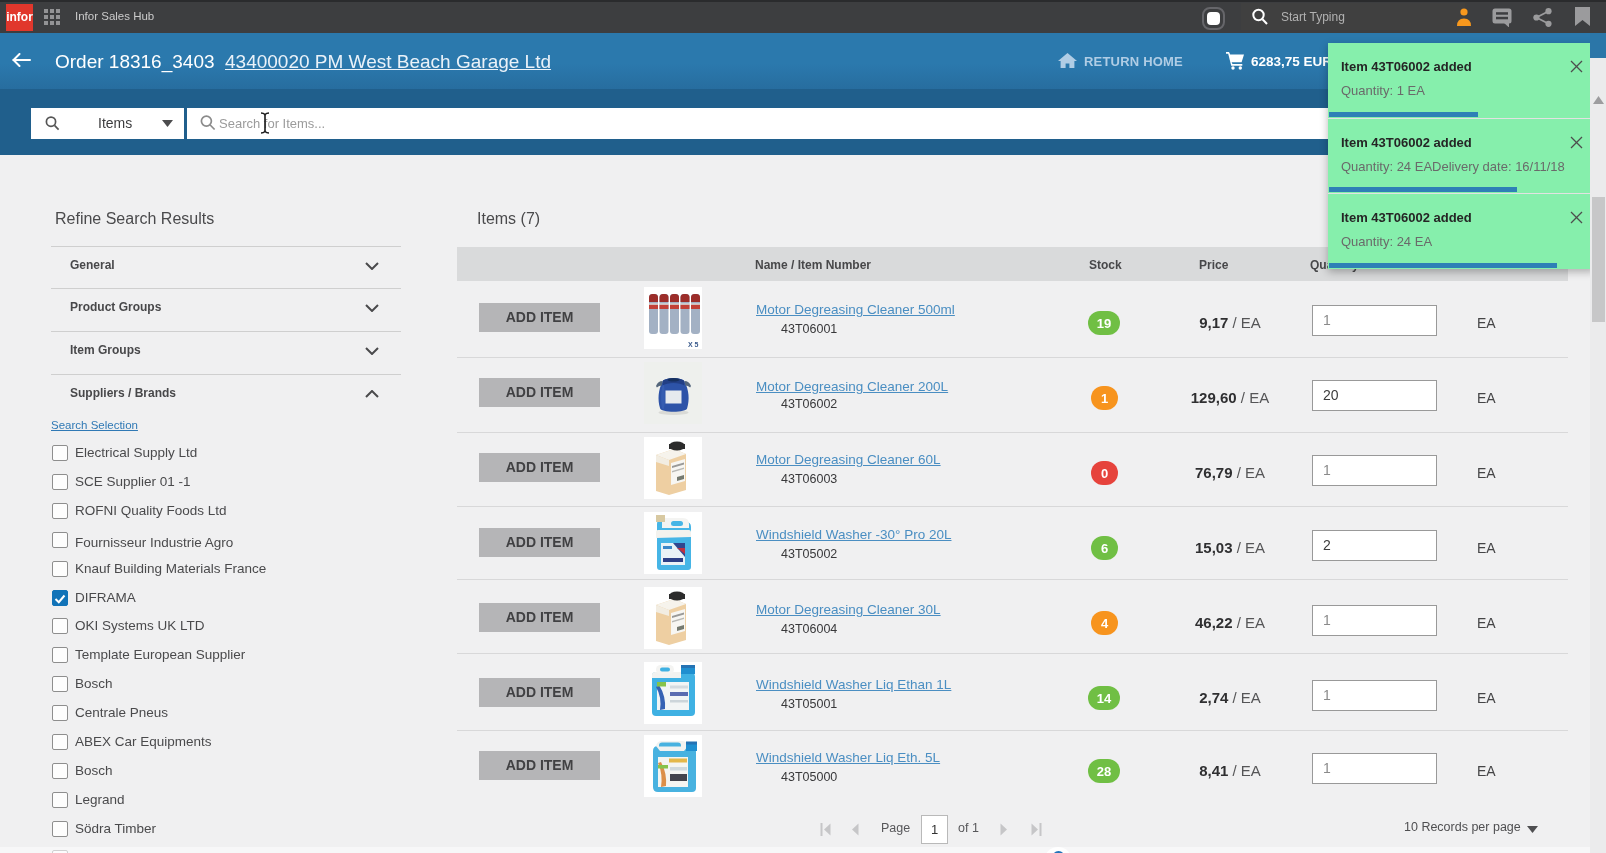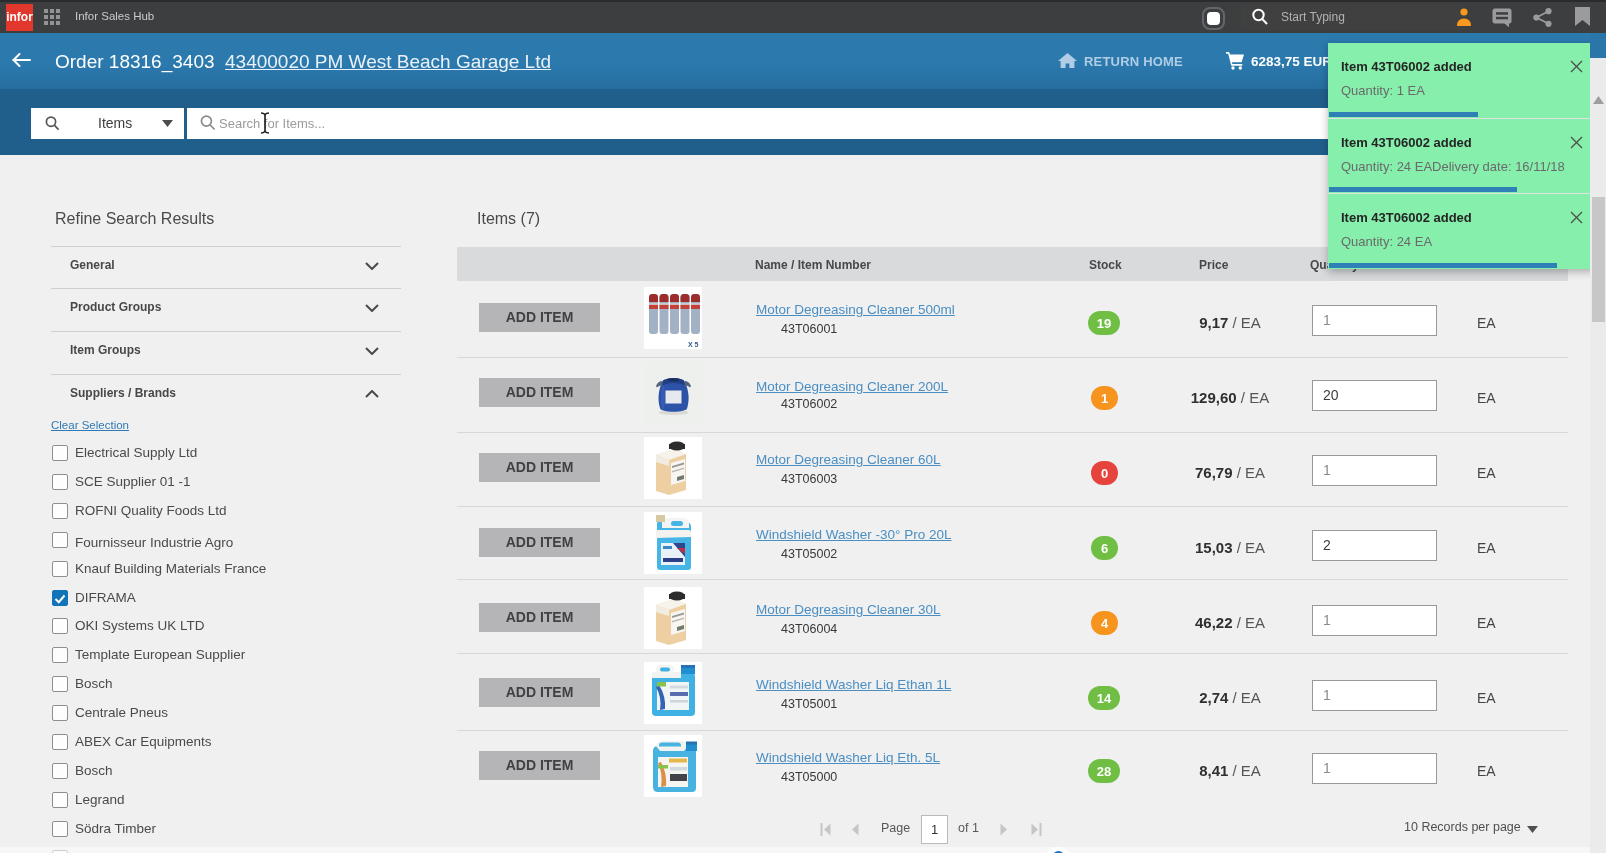--- a/index.html
+++ b/index.html
@@ -195,21 +195,21 @@
   </svg>
 <svg class="abs" style="left:365px;top:304px" width="14" height="8" viewBox="0 0 14 8">
     <polyline points="1,1 7,7 13,1" fill="none" stroke="#4a4a4c" stroke-width="2"></polyline>
   </svg>
 <svg class="abs" style="left:365px;top:347px" width="14" height="8" viewBox="0 0 14 8">
     <polyline points="1,1 7,7 13,1" fill="none" stroke="#4a4a4c" stroke-width="2"></polyline>
   </svg>
 <svg class="abs" style="left:365px;top:390px" width="14" height="8" viewBox="0 0 14 8">
     <polyline points="1,7 7,1 13,7" fill="none" stroke="#4a4a4c" stroke-width="2"></polyline>
   </svg>
-<div class="abs" style="left:51px;top:419px;font-size:11.5px;color:#3079b5;text-decoration:underline">Clear Selection</div>
+<div class="abs" style="left:51px;top:419px;font-size:11.5px;color:#3079b5;text-decoration:underline">Search Selection</div>
 <div class="abs chk" style="top:445px"></div>
 <div class="abs chklbl" style="top:445px">Electrical Supply Ltd</div>
 <div class="abs chk" style="top:474px"></div>
 <div class="abs chklbl" style="top:474px">SCE Supplier 01 -1</div>
 <div class="abs chk" style="top:503px"></div>
 <div class="abs chklbl" style="top:503px">ROFNI Quality Foods Ltd</div>
 <div class="abs chk" style="top:532px"></div>
 <div class="abs chklbl" style="top:535px">Fournisseur Industrie Agro</div>
 <div class="abs chk" style="top:561px"></div>
 <div class="abs chklbl" style="top:561px">Knauf Building Materials France</div>

